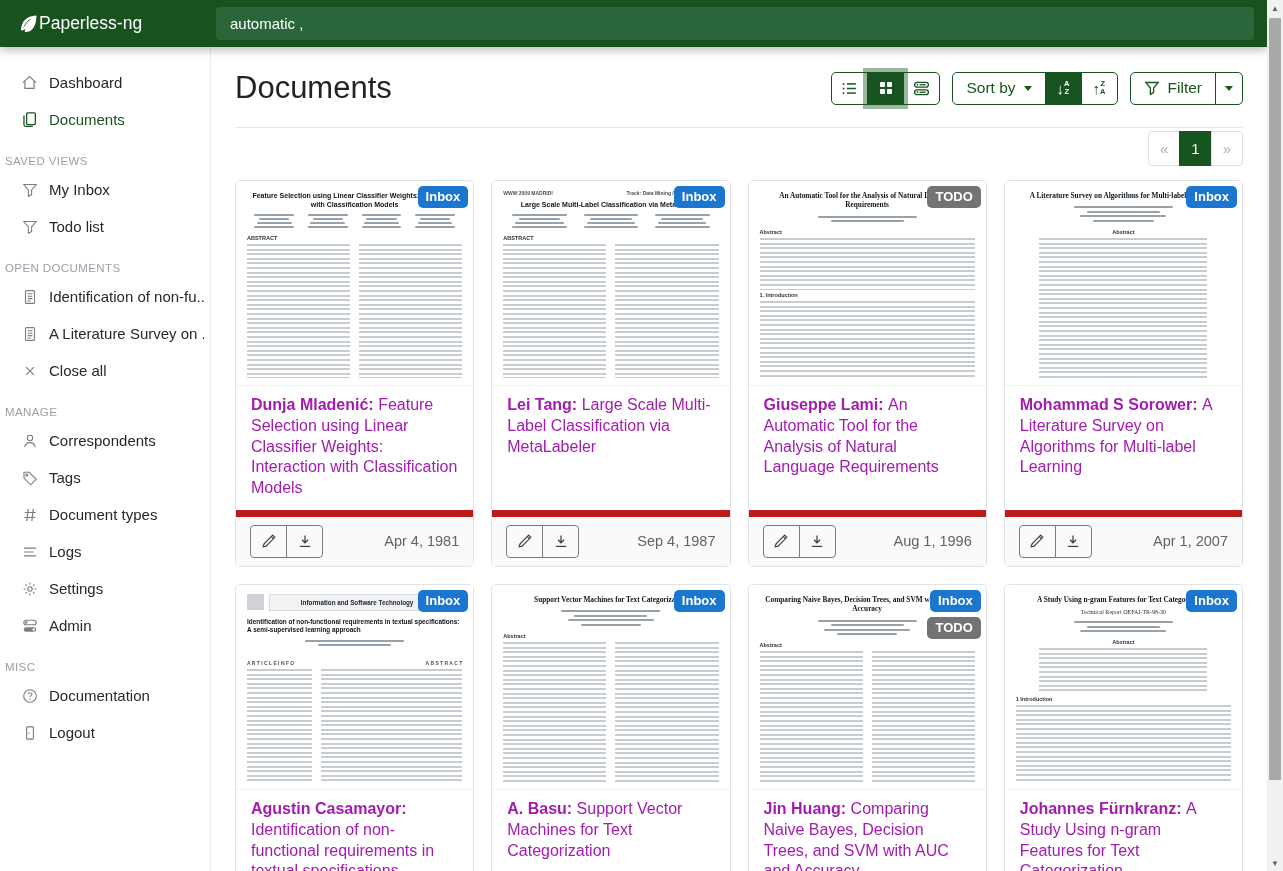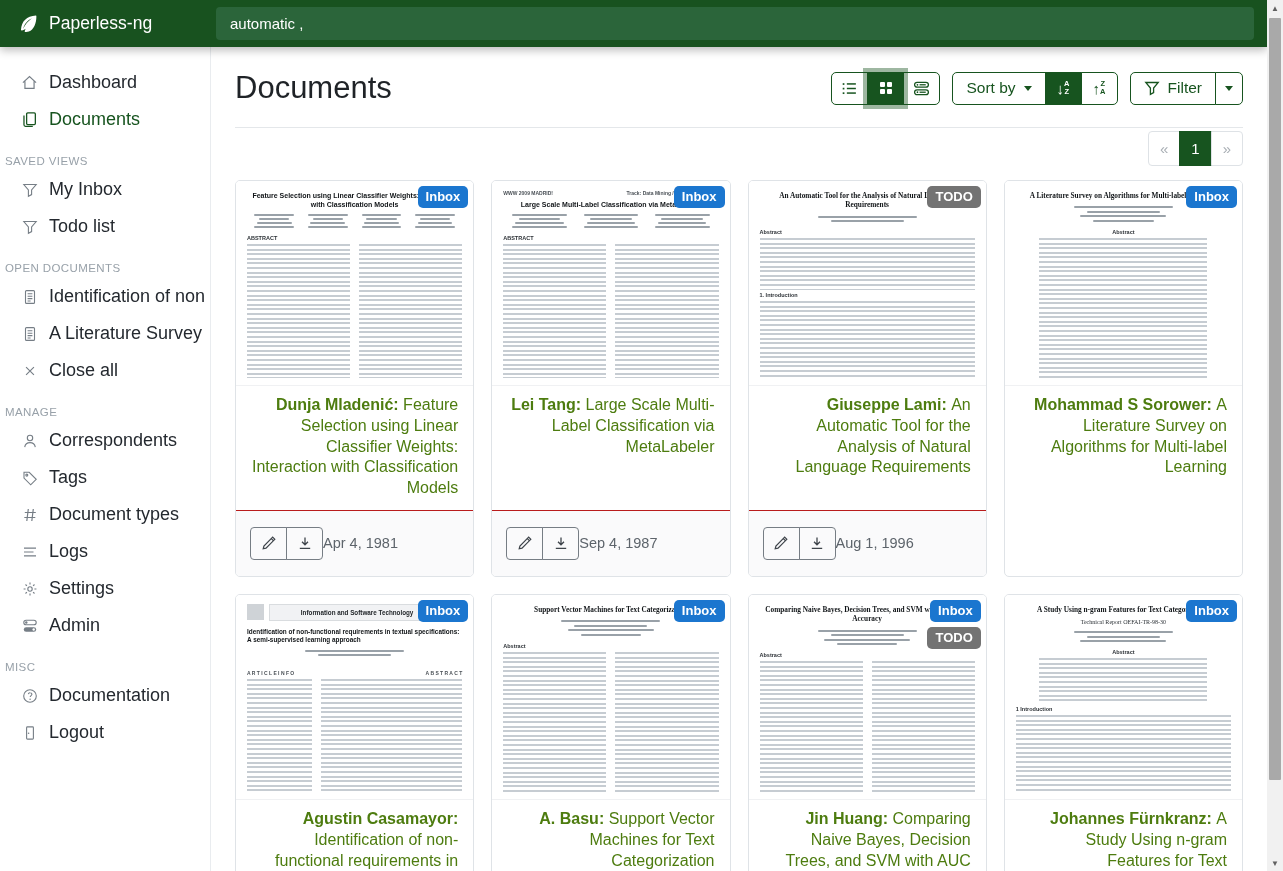--- a/index.html
+++ b/index.html
@@ -7,31 +7,31 @@
   body {
     font-family:"Liberation Sans", sans-serif;
     background:#fff; color:#212529;
     overflow:hidden; position:relative;
   }
   .page { display:flex; flex-direction:column; height:100%; margin-right:16px; }
 
   
   .topbar { height:47px; flex-shrink:0; display:flex; background:#18521f;
             box-shadow:0 3px 9px rgba(0,0,0,.28); position:relative; z-index:6; }
-  .brand { width:211px; flex-shrink:0; display:flex; align-items:center; gap:10px;
+  .brand { width:211px; flex-shrink:0; display:flex; align-items:center; gap:0;
            padding-left:17px; color:#fff; font-size:17.5px; cursor:pointer; }
   .search-wrap { flex:1; display:flex; align-items:flex-start; padding:7px 13px 7px 5px; }
   .search-input { width:100%; height:33px; background:#2b653a; border:none; border-radius:4px;
                   color:#fff; font-size:15px; padding:0 14px; outline:none; }
 
   
   .body-row { flex:1; display:flex; min-height:0; }
   .sidebar { width:211px; flex-shrink:0; border-right:1px solid #e9ecef; padding-top:17px; overflow:hidden; background:#fff; }
   .side-item { display:flex; align-items:center; gap:11px; height:37px; padding:0 6px 0 21px;
-               color:#24292f; font-size:18px; cursor:pointer; }
+               color:#24292f; font-size:15px; cursor:pointer; }
   .side-item .s-icon { color:#767e86; display:flex; width:17px; justify-content:center; flex-shrink:0; }
   .side-item.active, .side-item.active .s-icon { color:#17541f; }
   .side-item .s-label { white-space:nowrap; overflow:hidden; }
   .side-section-title { margin:17px 0 4px; padding-left:5px; font-size:11.5px; color:#98a1a9; letter-spacing:.4px; }
 
   .main { flex:1; min-width:0; padding:23px 24px 0; overflow:hidden; background:#fff; }
   .title-row { display:flex; justify-content:space-between; align-items:center; }
   .page-title { font-size:31px; font-weight:400; color:#1f2327; }
   .toolbar { display:flex; gap:12px; align-items:center; }
 
@@ -61,23 +61,23 @@
   
   .cards { display:grid; grid-template-columns:repeat(4,1fr); gap:17px; }
   .card { background:#fff; border:1px solid #dfe3e7; border-radius:5px; display:flex; flex-direction:column;
           position:relative; overflow:hidden; }
   .badges { position:absolute; top:5px; right:5px; display:flex; flex-direction:column; align-items:flex-end; gap:5px; z-index:3; }
   .badge { font-size:13px; font-weight:700; color:#fff; padding:3px 8px 4px; border-radius:5px; cursor:pointer; }
   .badge.inbox { background:#1b76cf; }
   .badge.todo  { background:#737373; }
   .thumb { height:205px; flex-shrink:0; background:#fff; padding:9px 11px 7px; overflow:hidden;
            display:flex; flex-direction:column; border-bottom:1px solid #f0f1f3; cursor:pointer; }
-  .card-body { padding:9px 15px 11px; font-size:16px; line-height:1.3; color:#4d7c0f; flex:1; cursor:pointer;text-align:right; }
-  .card-footer { border-top:1px solid #b91c1c; background:#fafafb; padding:16px 14px;
-                 display:flex; align-items:center; justify-content:flex-start; }
+  .card-body { padding:9px 15px 11px; font-size:16px; line-height:1.3; color:#a21caf; flex:1; cursor:pointer; }
+  .card-footer { border-top:7px solid #b91c1c; background:#fafafb; padding:8px 14px;
+                 display:flex; align-items:center; justify-content:space-between; }
   .mini-group { display:inline-flex; }
   .btn2 { width:37px; height:33px; border:1px solid #767d84; background:transparent; color:#3e444a;
           display:inline-flex; align-items:center; justify-content:center; margin-left:-1px; cursor:pointer; }
   .btn2:first-child { border-radius:4px 0 0 4px; margin-left:0; }
   .btn2:last-child { border-radius:0 4px 4px 0; }
   .card-date { color:#5d646b; font-size:14.5px; }
 
   
   .t-head { display:flex; justify-content:space-between; font-size:5px; color:#4b5157; font-weight:700; margin-bottom:3px; }
   .t-banner-row { display:flex; align-items:center; gap:5px; margin-bottom:6px; }
@@ -543,20 +543,39 @@
                 <span class="t-aline" style="width: 28%;"></span>
               </div>
               <div class="t-label center">Abstract</div>
               <div class="t-block t-narrow" style="height: 46px;"></div>
               <div class="t-full t-narrow"></div>
             </div>
     <div class="card-body">
       <b>Mohammad S Sorower: </b>
       <span>A Literature Survey on Algorithms for Multi-label Learning</span>
     </div>
+    <div class="card-footer">
+      <span class="mini-group">
+        <button class="btn2">
+          <span>
+            <svg width="16" height="16" viewBox="0 0 16 16" fill="none" stroke="currentColor" stroke-width="1.2">
+              <path d="M11.7 2.2l2.1 2.1-8.8 8.8-2.8.7.7-2.8zM10.3 3.6l2.1 2.1"></path>
+                    </svg>
+                  </span>
+        </button>
+        <button class="btn2">
+          <span>
+            <svg width="16" height="16" viewBox="0 0 16 16" fill="none" stroke="currentColor" stroke-width="1.3">
+              <path d="M8 2.5v7M5 6.8L8 9.8l3-3M2.8 13.3h10.4"></path>
+                    </svg>
+                  </span>
+        </button>
+      </span>
+      <span class="card-date">Apr 1, 2007</span>
+    </div>
   </div>
 
   <div class="card">
     <div class="badges">
               <span class="badge inbox">Inbox</span>
             </div>
     <div class="thumb">
               <div class="t-banner-row">
                 <div class="t-logo"></div>
                 <div class="t-banner">Information and Software Technology</div>

